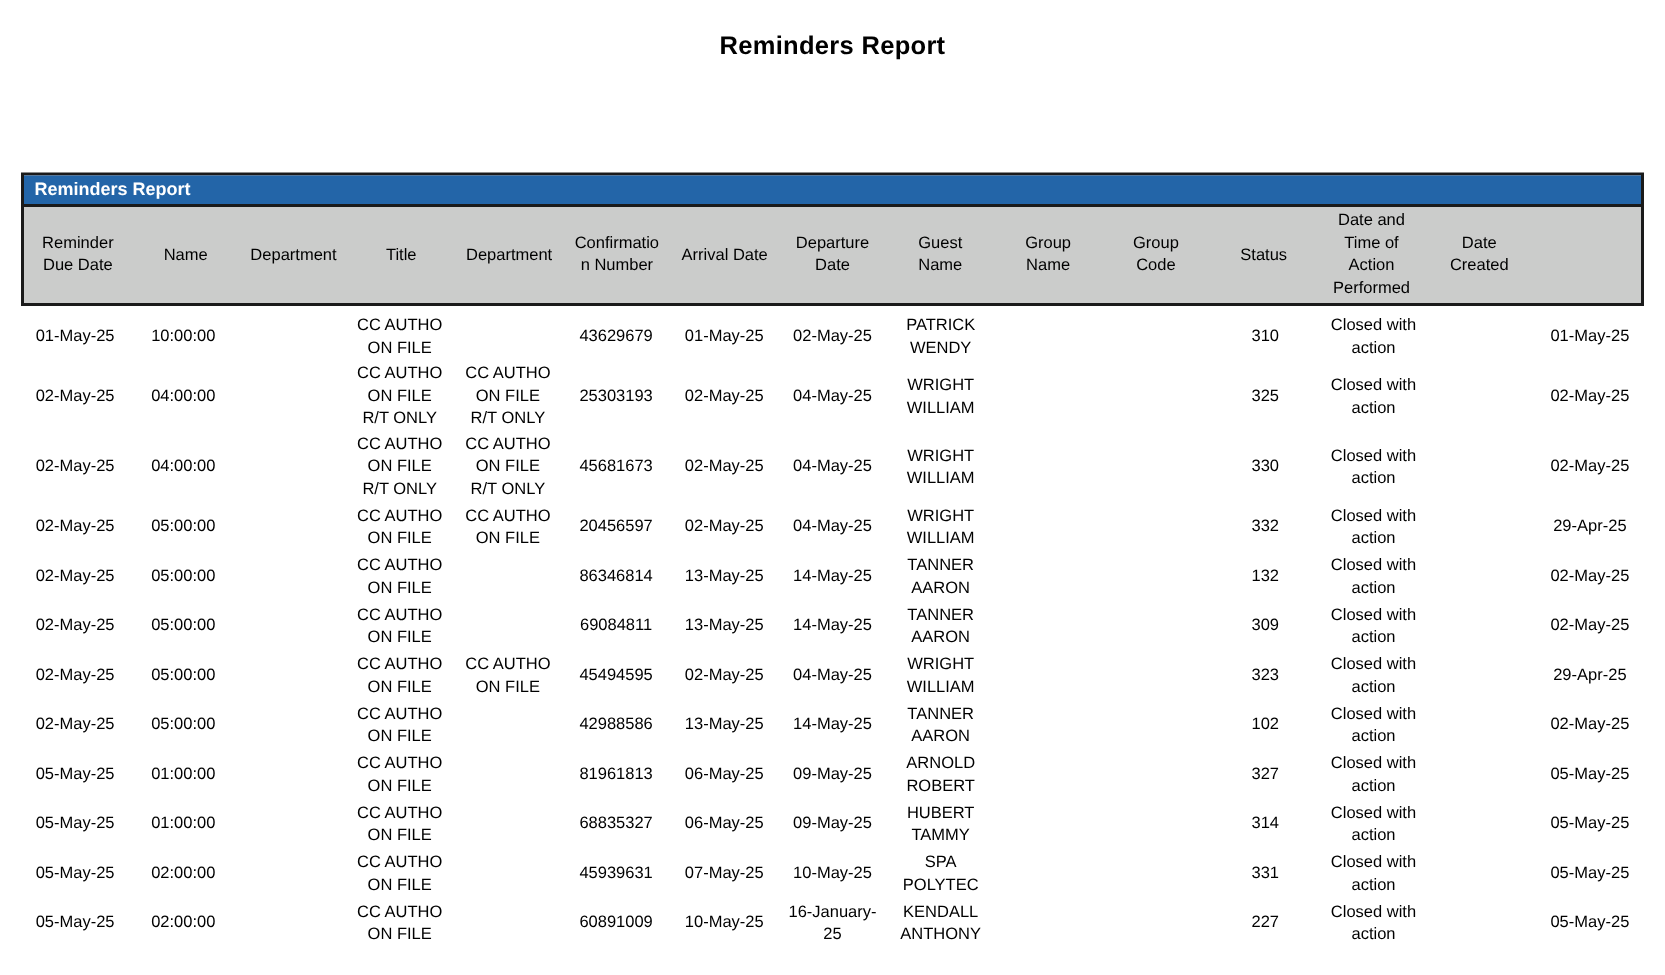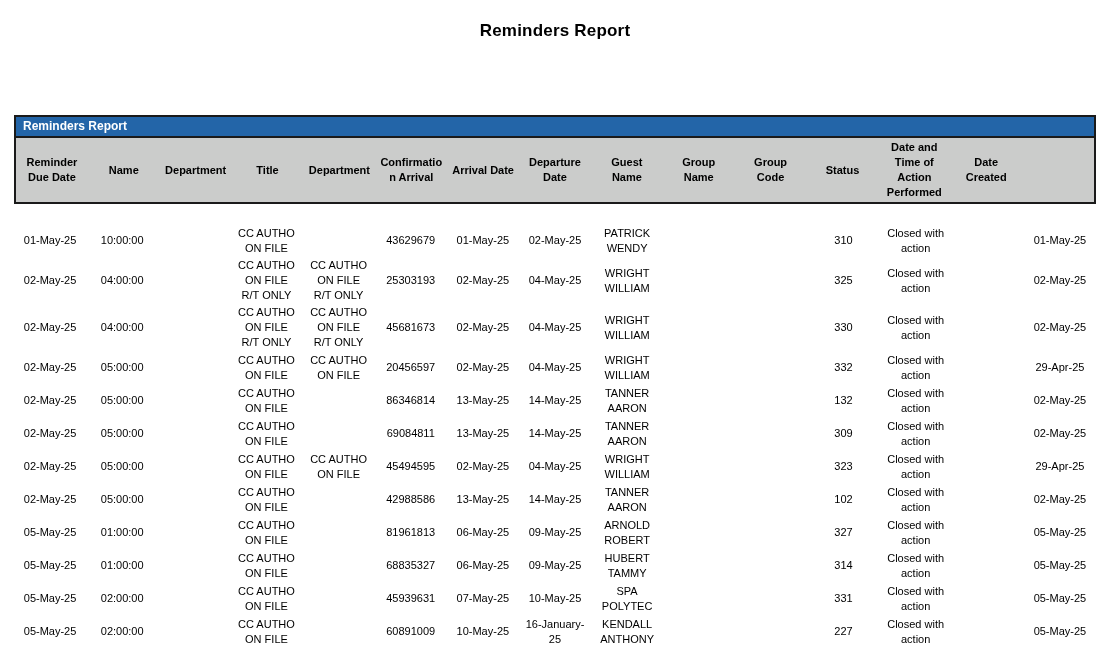--- a/index.html
+++ b/index.html
@@ -40,33 +40,32 @@
   }
   .grid-row{
     display:grid;
     grid-template-columns:repeat(15, 1fr);
   }
   .thead{
     background:#CBCCCB;
   }
   .th{
     font-size:11px;
-    font-weight:bold;
+    font-weight:normal;
     text-align:center;
     white-space:pre-line;
     line-height:15px;
     padding:2px 2px;
     min-height:58px;
     display:flex;
     align-items:center;
     justify-content:center;
   }
   .tbody{
     padding-top:4px;
-    margin-top:16px;
   }
   .tr{
     display:grid;
     grid-template-columns:repeat(15, 1fr);
     align-items:center;
     min-height:33px;
   }
   .td{
     font-size:11px;
     text-align:center;
@@ -84,21 +83,21 @@
   <div class="report-header-block">
     <div class="band" style="background: rgb(35, 101, 168); color: rgb(255, 255, 255);">Reminders Report</div>
     <div class="grid-row thead" style="background: rgb(203, 204, 203);">
         <div class="th">Reminder
 Due Date</div>
         <div class="th">Name</div>
         <div class="th">Department</div>
         <div class="th">Title</div>
         <div class="th">Department</div>
         <div class="th">Confirmatio
-n Arrival</div>
+n Number</div>
         <div class="th">Arrival Date</div>
         <div class="th">Departure
 Date</div>
         <div class="th">Guest
 Name</div>
         <div class="th">Group
 Name</div>
         <div class="th">Group
 Code</div>
         <div class="th">Status</div>

